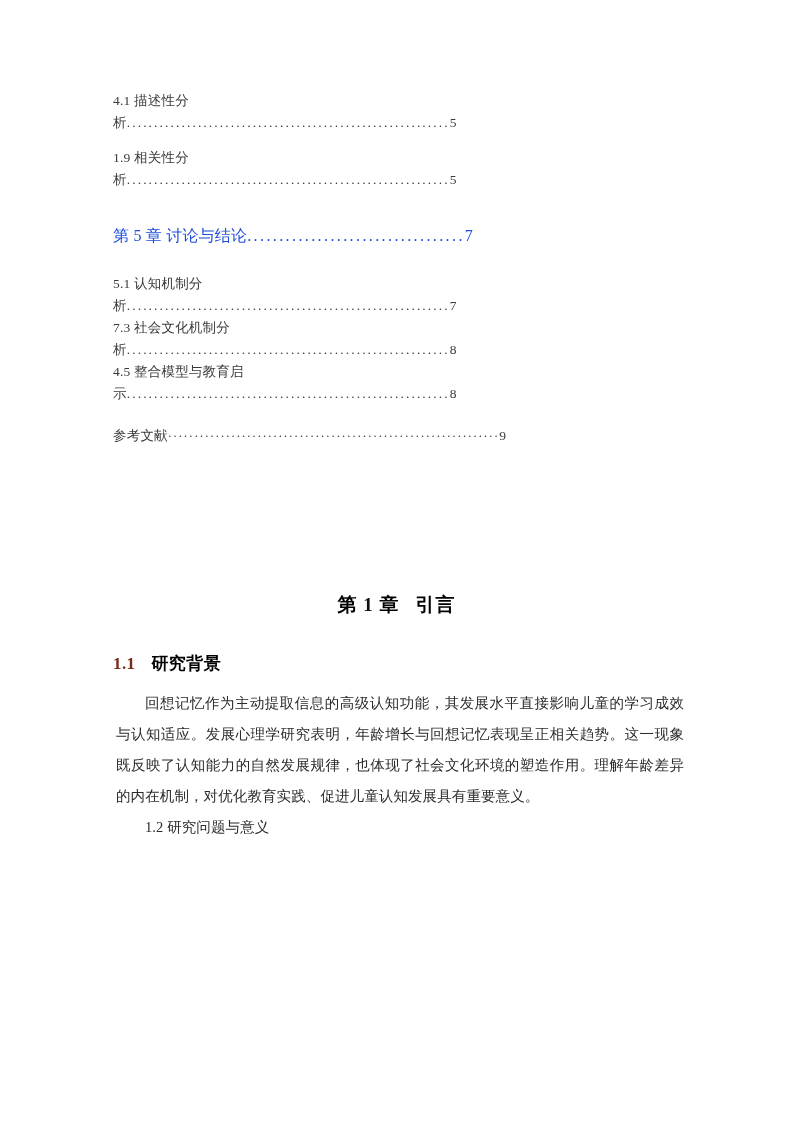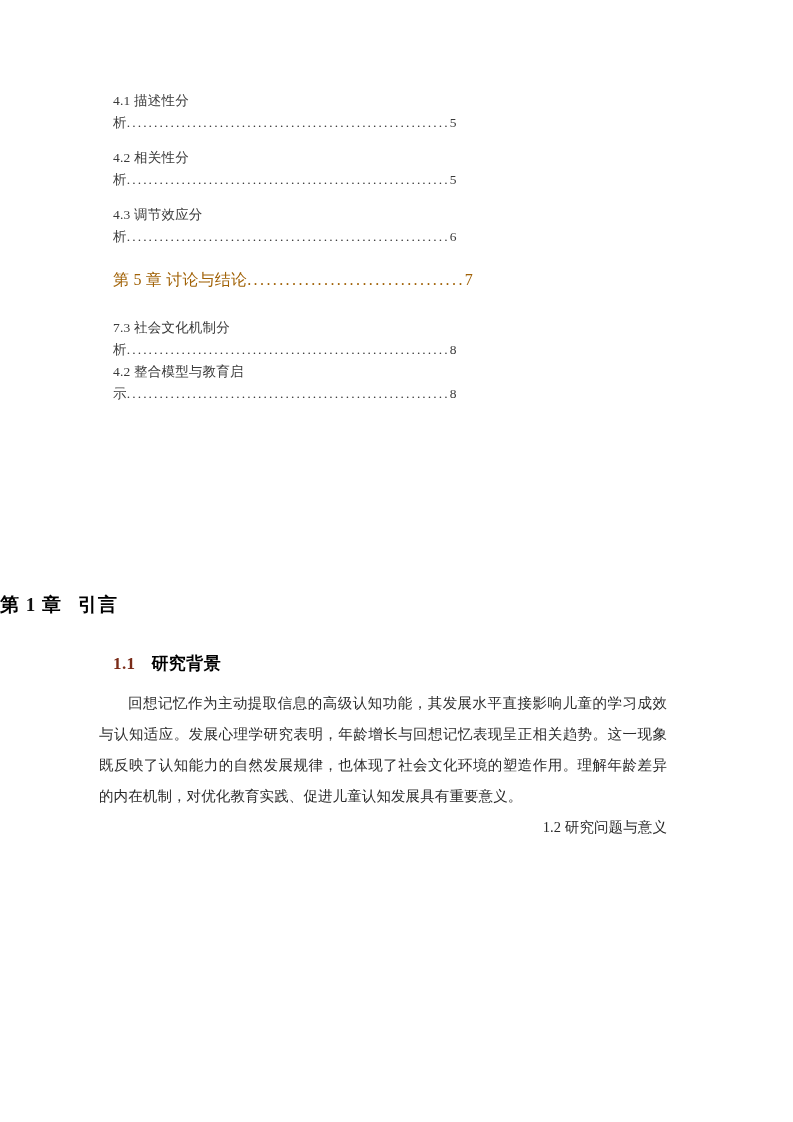--- a/index.html
+++ b/index.html
@@ -51,41 +51,42 @@
   }
   .toc-entry .pageno {
     letter-spacing: 0;
   }
 
   .toc-entry.spaced-below { margin-bottom: 13px; }
 
   .toc-entry.chapter {
     font-size: 16px;
     line-height: 24px;
-    color: #a16207;
+    color: #1d4ed8;
   }
   .toc-entry.chapter .leaders { letter-spacing: 2.4px; }
 
   .toc-entry.backmatter {
     font-size: 13.5px;
     line-height: 22px;
   }
   .toc-entry.backmatter .leaders {
     letter-spacing: 1.1px;
     font-size: 12.5px;
   }
   .toc-gap-medium { height: 20px; }
   .toc-gap-large { height: 25px; }
 
   
   .chapter-title {
     position: absolute;
     left: 0;
     top: 592px;
     width: 793px;
+    text-align: center;
     font-size: 19px;
     font-weight: bold;
     color: #000000;
     letter-spacing: 1px;
   }
   .chapter-title .num { color: #101010; }
   .chapter-title .gap { display: inline-block; width: 16px; }
 
   
   .section-heading {
@@ -100,21 +101,21 @@
     color: #7a2b18;
   }
   .section-heading .sec-text {
     color: #000000;
     margin-left: 16px;
   }
 
   
   .body-block {
     position: absolute;
-    left: 99px;
+    left: 116px;
     top: 688px;
     width: 568px;
   }
   .para {
     font-size: 14.5px;
     line-height: 31px;
     color: #2b2b2b;
     text-indent: 2em;
     text-align: justify;
     text-justify: inter-ideograph;
@@ -122,66 +123,68 @@
     letter-spacing: 0.1px;
   }
 
   .subheading-inline {
     font-size: 14.5px;
     line-height: 31px;
     color: #2b2b2b;
     text-indent: 2em;
     margin: 0;
     letter-spacing: 0.1px;
-    text-align: right;
   }
 </style>
 </head>
 <body>
 
 <div class="page">
 
   <div class="toc">
 
     <div class="toc-entry spaced-below">
       <span class="title">4.1  描述性分</span><br>
       <span class="title">析</span><span class="leaders">...........................................................</span><span class="pageno">5</span>
     </div>
 
     <div class="toc-entry spaced-below">
-      <span class="title">4.2  相关性分</span><br>
+      <span class="title">1.9  相关性分</span><br>
       <span class="title">析</span><span class="leaders">...........................................................</span><span class="pageno">5</span>
     </div>
 
-    <div class="toc-entry">
-      <span class="title">4.3  调节效应分</span><br>
-      <span class="title">析</span><span class="leaders">...........................................................</span><span class="pageno">6</span>
-    </div>
 
     <div class="toc-gap-medium"></div>
 
     <div class="toc-entry chapter">
       <span class="title">第 5 章  讨论与结论</span><span class="leaders">..................................</span><span class="pageno">7</span>
     </div>
 
     <div class="toc-gap-large"></div>
 
+    <div class="toc-entry">
+      <span class="title">5.1  认知机制分</span><br>
+      <span class="title">析</span><span class="leaders">...........................................................</span><span class="pageno">7</span>
+    </div>
 
     <div class="toc-entry">
       <span class="title">7.3  社会文化机制分</span><br>
       <span class="title">析</span><span class="leaders">...........................................................</span><span class="pageno">8</span>
     </div>
 
     <div class="toc-entry">
-      <span class="title">4.2  整合模型与教育启</span><br>
+      <span class="title">4.5  整合模型与教育启</span><br>
       <span class="title">示</span><span class="leaders">...........................................................</span><span class="pageno">8</span>
     </div>
 
     <div class="toc-gap-medium"></div>
 
+    <div class="toc-entry backmatter spaced-below">
+      <span class="title">参考文献</span><span class="leaders">·······························································</span><span class="pageno">9</span>
+    </div>
 
 
 
   </div>
 
   <div class="chapter-title">
     <span>第</span>
     <span class="num">1</span>
     <span>章</span><span class="gap"></span><span>引言</span>
   </div>

